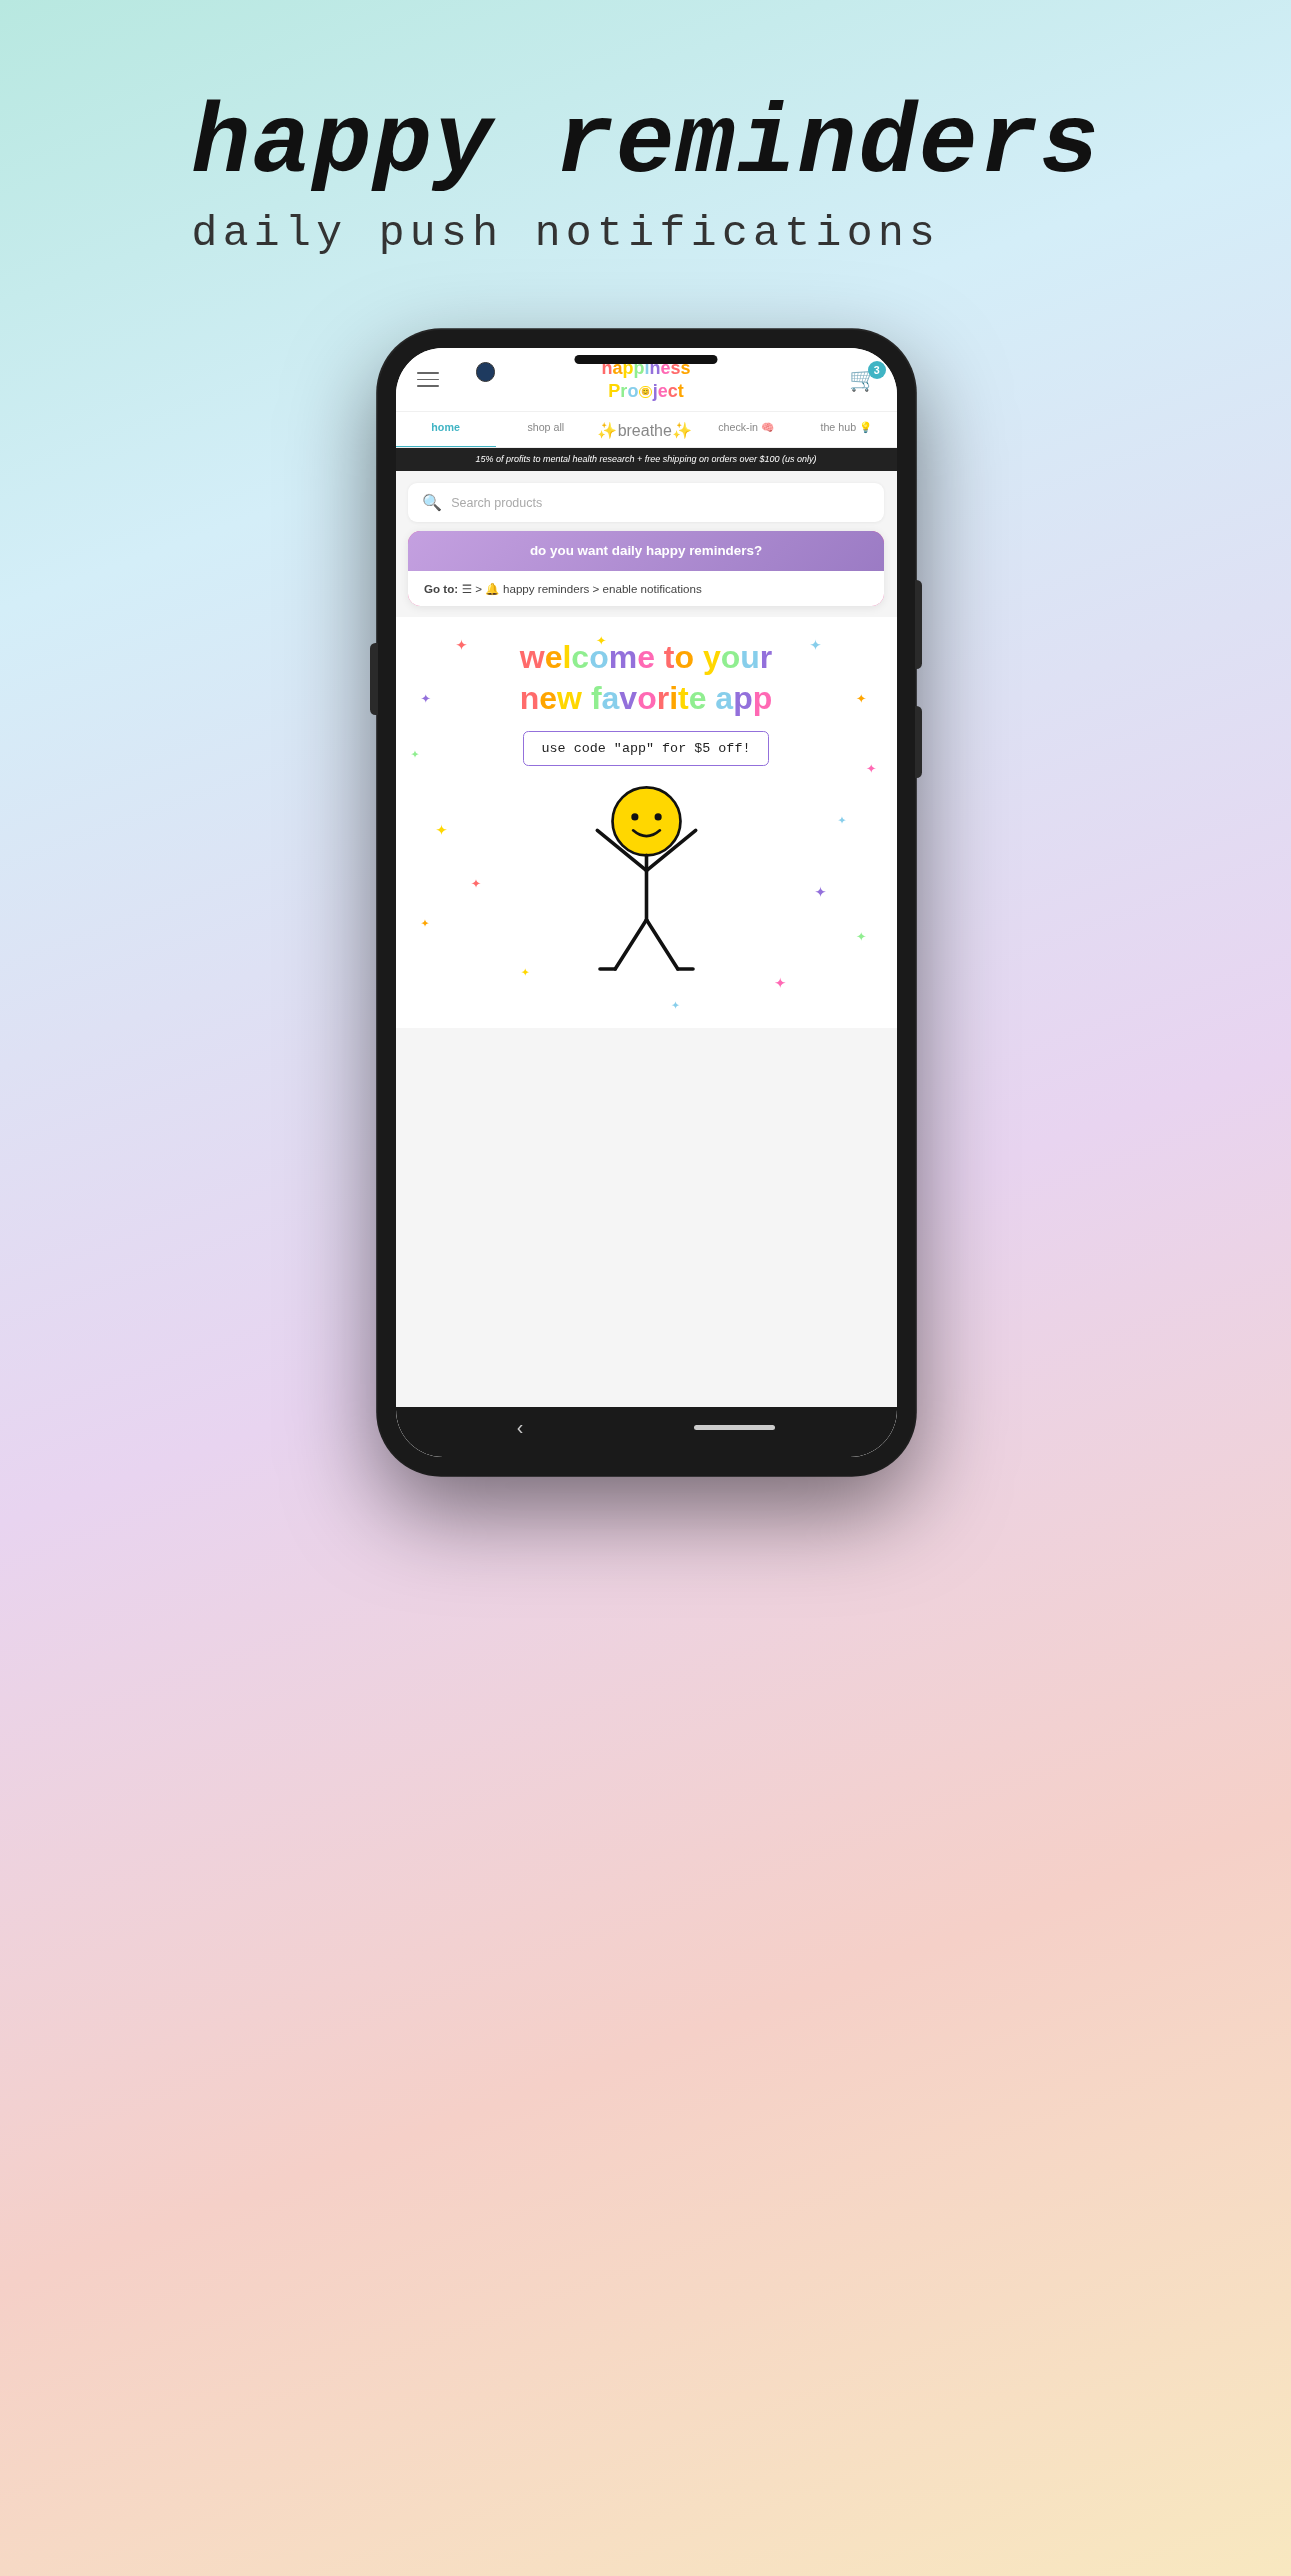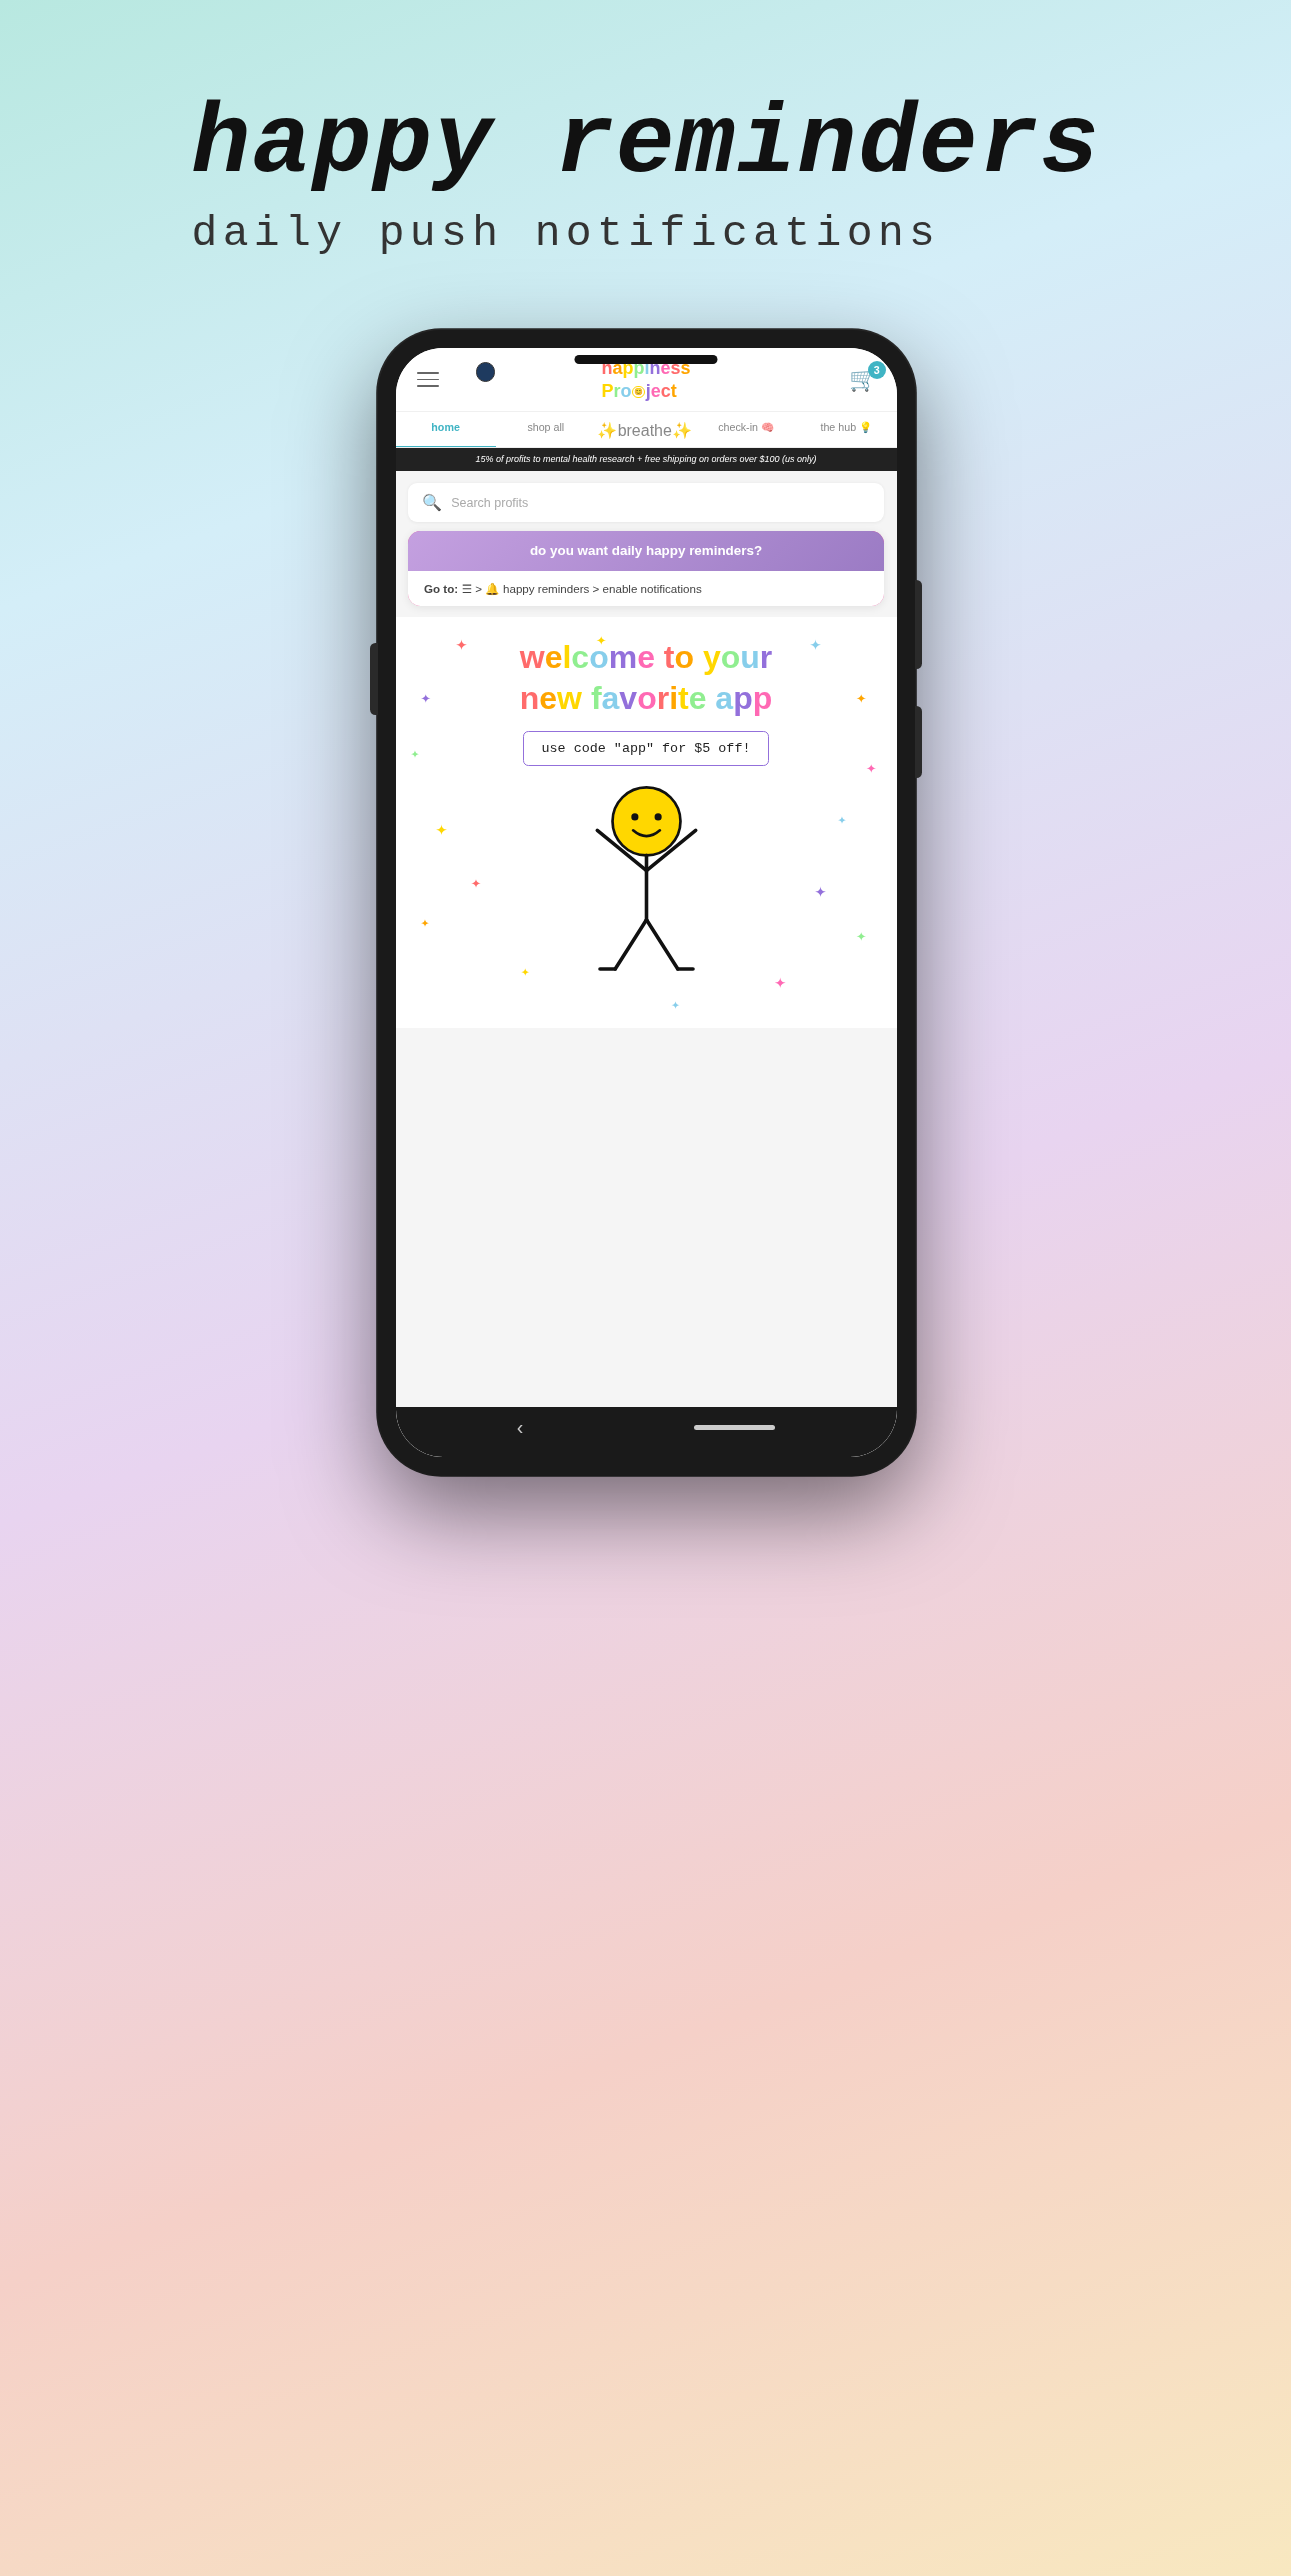--- a/index.html
+++ b/index.html
@@ -42,21 +42,21 @@
 
 
         <div style="background:white; display:flex; align-items:center; justify-content:space-between; padding:9px 18px; border-bottom:0.9px solid #f0f0f0; flex-shrink:0;">
 
           <div style="display:flex; flex-direction:column; gap:4.5px; cursor:pointer; padding:3.6px;">
             <div style="width:21.5px; height:1.8px; background:#666; border-radius:0.9px;"></div>
             <div style="width:21.5px; height:1.8px; background:#666; border-radius:0.9px;"></div>
             <div style="width:21.5px; height:1.8px; background:#666; border-radius:0.9px;"></div>
           </div>
 
-          <div style="text-align:left; font-size:18px; font-weight:900; line-height:1.25; font-family:Arial,sans-serif;">
+          <div style="text-align:center; font-size:18px; font-weight:900; line-height:1.25; font-family:Arial,sans-serif;">
             <div>
               <span style="color:#ff6b6b;">h</span><span style="color:#ffa500;">a</span><span style="color:#ffd700;">p</span><span style="color:#90ee90;">p</span><span style="color:#87ceeb;">i</span><span style="color:#9370db;">n</span><span style="color:#ff69b4;">e</span><span style="color:#ff6b6b;">s</span><span style="color:#ffa500;">s</span>
             </div>
             <div>
               <span style="color:#ffd700;">P</span><span style="color:#90ee90;">r</span><span style="color:#87ceeb;">o</span><span style="display:inline-flex;align-items:center;justify-content:center;width:12.5px;height:12.5px;border:1.8px solid #ffd700;border-radius:50%;font-size:7.2px;color:#ffd700;vertical-align:middle;margin:0 0.9px;">😊</span><span style="color:#9370db;">j</span><span style="color:#ff69b4;">e</span><span style="color:#ff6b6b;">c</span><span style="color:#ffa500;">t</span>
             </div>
           </div>
 
           <div style="position:relative; cursor:pointer;">
             <span style="font-size:23px; color:#555;">🛒</span>
@@ -84,21 +84,21 @@
 
         <div style="background:#222; color:white; font-size:9px; text-align:center; padding:6.3px 9px; flex-shrink:0; font-style:italic;">
           <span>15% of profits to mental health research + free shipping on orders over $100 (us only)</span>
         </div>
 
         <div style="flex:1; overflow-y:auto; background:#f5f5f5;">
 
           <div style="background:#f5f5f5; padding:12.5px 12.5px 9px;">
             <div style="background:white; border-radius:9px; display:flex; align-items:center; padding:9.8px 14.3px; gap:9px; box-shadow:0 0.9px 3.6px rgba(0,0,0,0.06);">
               <span style="font-size:16px; color:#666;">🔍</span>
-              <span style="font-size:12.5px; color:#aaa;">Search profits</span>
+              <span style="font-size:12.5px; color:#aaa;">Search products</span>
             </div>
           </div>
 
           <div style="margin:0 12.5px 10.7px; background:#ec4899; border-radius:12.5px; overflow:hidden; box-shadow:0 1.8px 9px rgba(0,0,0,0.08);">
             <div style="background:linear-gradient(135deg, #c4a0e0, #9b7bc4); color:white; padding:12.5px 16px; font-size:13.4px; font-weight:600; text-align:center;">do you want daily happy reminders?</div>
             <div style="padding:10.7px 16px; font-size:11.6px; color:#444; display:flex; align-items:center; flex-wrap:wrap; gap:3.6px; background:white;">
               <span style="font-weight:600;">Go to:</span>
               <span>☰  &gt;  🔔 happy reminders  &gt;  enable notifications</span>
             </div>
           </div>

